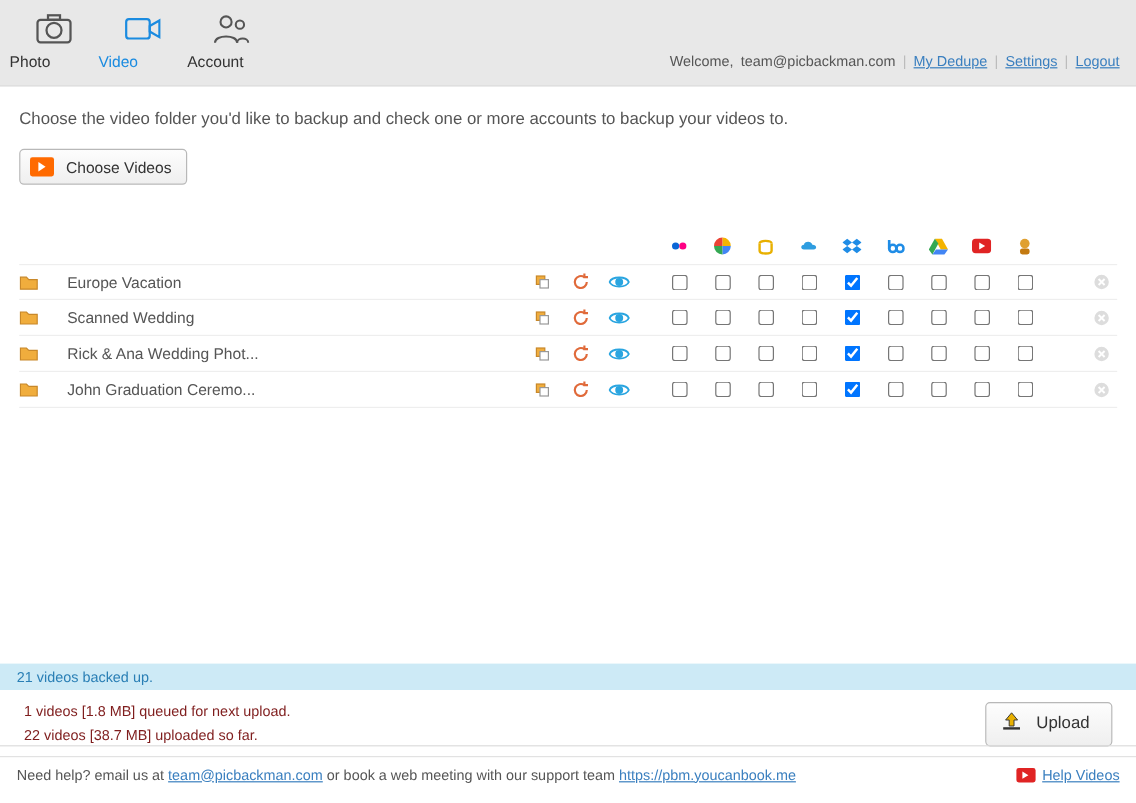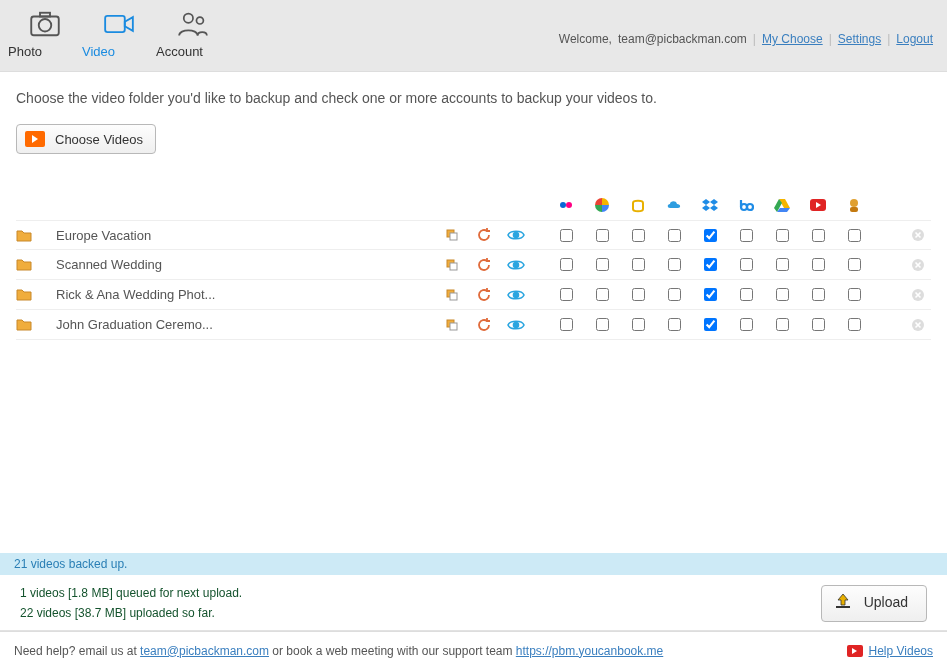--- a/index.html
+++ b/index.html
@@ -7,21 +7,21 @@
 a{color:#3a7fbf;text-decoration:underline;cursor:pointer;}
 
 .header{height:72px;background:#e8e8e8;display:flex;align-items:flex-start;padding:10px 8px 0 8px;position:relative;border-bottom:1px solid #ddd;}
 .nav-tabs{display:flex;gap:0;}
 .nav-tab{width:74px;display:flex;flex-direction:column;gap:6px;cursor:pointer;color:#333;}
 .nav-tab.active{color:#1a8be0;}
 .nav-tab .icon{height:28px;display:flex;align-items:center;justify-content:center;}
 .nav-tab .icon svg{width:30px;height:26px;}
 .nav-tab.active .icon svg{stroke:#1a8be0;}
 .nav-tab .label{font-size:13px;}
-.top-right{position:absolute;right:14px;top:32px;font-size:12px;color:#555;display:flex;align-items:center;gap:6px;}
+.top-right{position:absolute;right:14px;top:44px;font-size:12px;color:#555;display:flex;align-items:center;gap:6px;}
 .top-right .sep{color:#bbb;}
 
 .main{padding:18px 16px 0 16px;}
 .instruction{color:#555;font-size:14px;margin-bottom:18px;}
 .choose-btn{display:inline-flex;align-items:center;border:1px solid #b8b8b8;border-radius:4px;background:linear-gradient(#fdfdfd,#efefef);padding:6px 12px 6px 8px;cursor:pointer;gap:10px;font-size:13px;color:#333;}
 .choose-btn .play-icon{width:20px;height:16px;background:#ff6a00;border-radius:2px;display:flex;align-items:center;justify-content:center;}
 .choose-btn .play-icon::after{content:"";border-left:6px solid #fff;border-top:4px solid transparent;border-bottom:4px solid transparent;}
 
 .folder-table{margin-top:36px;}
 .service-header{display:grid;grid-template-columns:420px 32px 32px 32px 16px repeat(9,36px) 32px 28px;align-items:center;height:30px;}
@@ -32,26 +32,26 @@
 .folder-name{display:flex;align-items:center;gap:24px;color:#555;overflow:hidden;white-space:nowrap;text-overflow:ellipsis;}
 .folder-icon{width:16px;height:13px;}
 .action-ic{display:flex;justify-content:center;cursor:pointer;}
 .chk{display:flex;justify-content:center;}
 .chk input{width:13px;height:13px;cursor:pointer;}
 .close-ic{display:flex;justify-content:center;}
 .close-ic svg{width:14px;height:14px;cursor:pointer;}
 
 .status-strip{position:absolute;left:0;right:0;bottom:94px;background:#cdeaf6;padding:4px 14px;font-size:12px;color:#2a7fb5;}
 .upload-area{position:absolute;left:0;right:0;bottom:38px;display:flex;align-items:center;justify-content:space-between;padding:0 20px;height:56px;}
-.upload-info{font-size:12px;color:#14532d;line-height:1.7;}
+.upload-info{font-size:12px;color:#7f1d1d;line-height:1.7;}
 .upload-btn{display:inline-flex;align-items:center;border:1px solid #b8b8b8;border-radius:4px;background:linear-gradient(#fdfdfd,#efefef);padding:6px 18px 8px 12px;cursor:pointer;gap:12px;font-size:14px;color:#333;}
 .upload-btn .up-icon svg{width:18px;height:18px;}
 .hr{position:absolute;left:0;right:0;bottom:38px;border-top:1px solid #e2e2e2;}
 
-.footer{position:absolute;left:0;right:0;bottom:0;height:38px;border-top:1px solid #ddd;display:flex;align-items:center;justify-content:space-between;padding:16px 14px;font-size:12px;color:#555;}
+.footer{position:absolute;left:0;right:0;bottom:0;height:48px;border-top:1px solid #ddd;display:flex;align-items:center;justify-content:space-between;padding:16px 14px;font-size:12px;color:#555;}
 .footer .help-videos{display:flex;align-items:center;gap:6px;color:#3a7fbf;}
 .footer .yt{width:16px;height:12px;background:#e02424;border-radius:2px;display:flex;align-items:center;justify-content:center;}
 .footer .yt::after{content:"";border-left:5px solid #fff;border-top:3px solid transparent;border-bottom:3px solid transparent;}
 </style>
 </head>
 <body>
 
 <div class="header">
   <div class="nav-tabs">
     <div class="nav-tab">
@@ -82,21 +82,21 @@
             <path d="M17 21 C17 17 25 17 25 21"></path>
           </svg>
       </span>
       <span class="label">Account</span>
     </div>
   </div>
   <div class="top-right">
     <span>Welcome,</span>
     <span style="color:#555;">team@picbackman.com</span>
     <span class="sep">|</span>
-    <a>My Choose</a>
+    <a>My Dedupe</a>
     <span class="sep">|</span>
     <a>Settings</a>
     <span class="sep">|</span>
     <a>Logout</a>
   </div>
 </div>
 
 <div class="main">
   <div class="instruction">Choose the video folder you'd like to backup and check one or more accounts to backup your videos to.</div>
 

